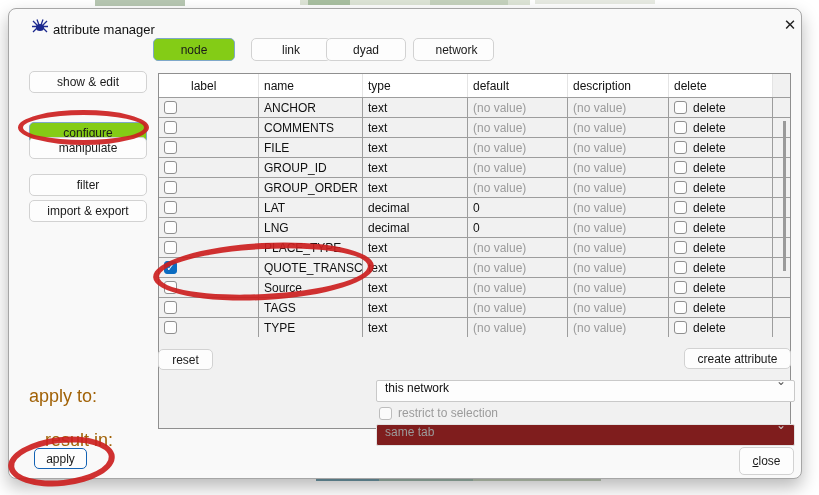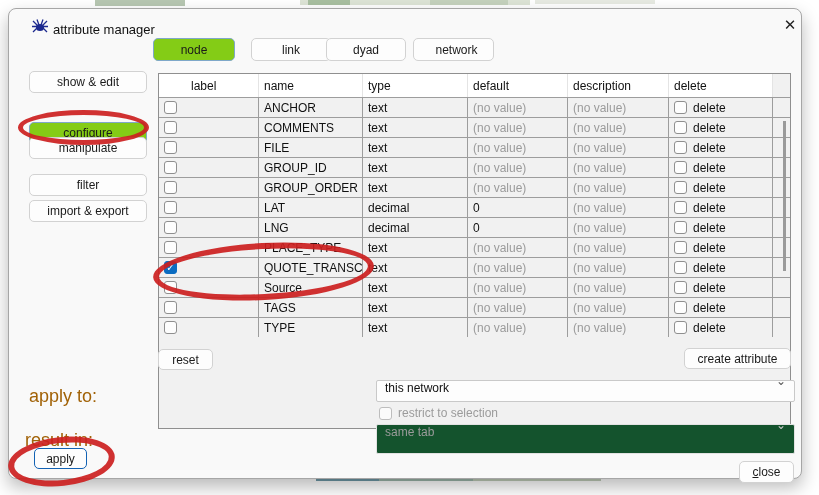--- a/index.html
+++ b/index.html
@@ -67,39 +67,39 @@
   }
   .cb.checked { background:#0b6cc1; border-color:#0b6cc1; color:#fff; }
   .c-del .dlabel { margin-left:6px; }
   .scroll-thumb { position:absolute; left:624px; top:47px; width:3px; height:150px; background:#9a9a9a; }
 
   #reset-btn { left:149px; top:340px; width:55px; height:21px; }
   #create-btn { left:675px; top:339px; width:107px; height:21px; }
 
   .flabel { position:absolute; font-size:18px; color:#a16207; }
   #apply-to-label { left:20px; top:377px; }
-  #result-in-label { left:16px; top:421px; }
+  #result-in-label { left:36px; top:421px; }
 
   .dropdown {
     position:absolute; left:367px; width:419px; background:#fdfdfd;
     border:1px solid #c9c9c9; border-radius:2px; font-size:12px; color:#111;
     display:flex; justify-content:space-between;
     padding:0 8px; box-sizing:border-box;
   }
   #apply-to-select { top:371px; height:22px; }
-  #result-in-select { top:415px; height:30px; background:#14532d; border-color:#e2e2e2; color:#9b9b9b; }
+  #result-in-select { top:415px; height:22px; background:#7f1d1d; border-color:#e2e2e2; color:#9b9b9b; }
   .chev { font-size:12px; color:#555; line-height:0; }
   #result-in-select .chev { color:#c9c9c9; }
 
   .restrict { position:absolute; left:370px; top:397px; display:flex; align-items:center; gap:6px; }
   .restrict .cb { border-color:#bdbdbd; background:#fbfbfb; }
   .restrict .rlabel { font-size:12px; color:#9b9b9b; }
 
   #apply-btn { left:25px; top:439px; width:53px; height:21px; border:1.5px solid #1262b4; border-radius:5px; }
-  #close-btn { left:730px; top:452px; width:55px; height:22px; }
+  #close-btn { left:730px; top:438px; width:55px; height:28px; }
   #close-btn span { display:block; }
   #close-btn span::first-letter { text-decoration:underline; }
 
   .ellipse {
     position:absolute; border-radius:50%; box-sizing:border-box;
     border:5px solid rgba(204,32,32,.92); z-index:5; pointer-events:none;
   }
   #ann-configure { left:18px; top:110px; width:131px; height:35px; }
   #ann-quote { left:153px; top:243px; width:221px; height:57px; border-width:6px; transform:rotate(-3deg); }
   #ann-apply { left:8px; top:437px; width:107px; height:49px; border-width:6px; transform:rotate(-6deg); }

